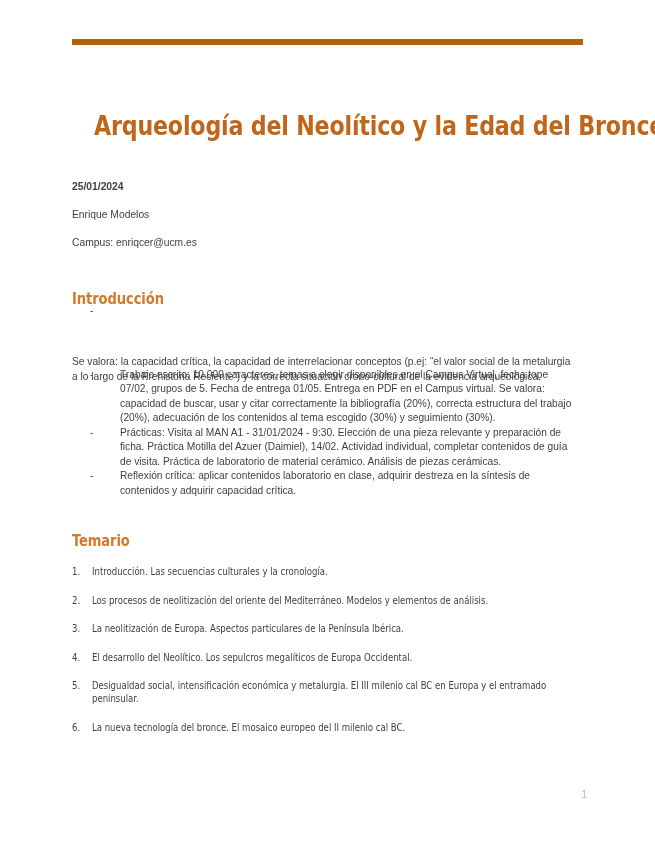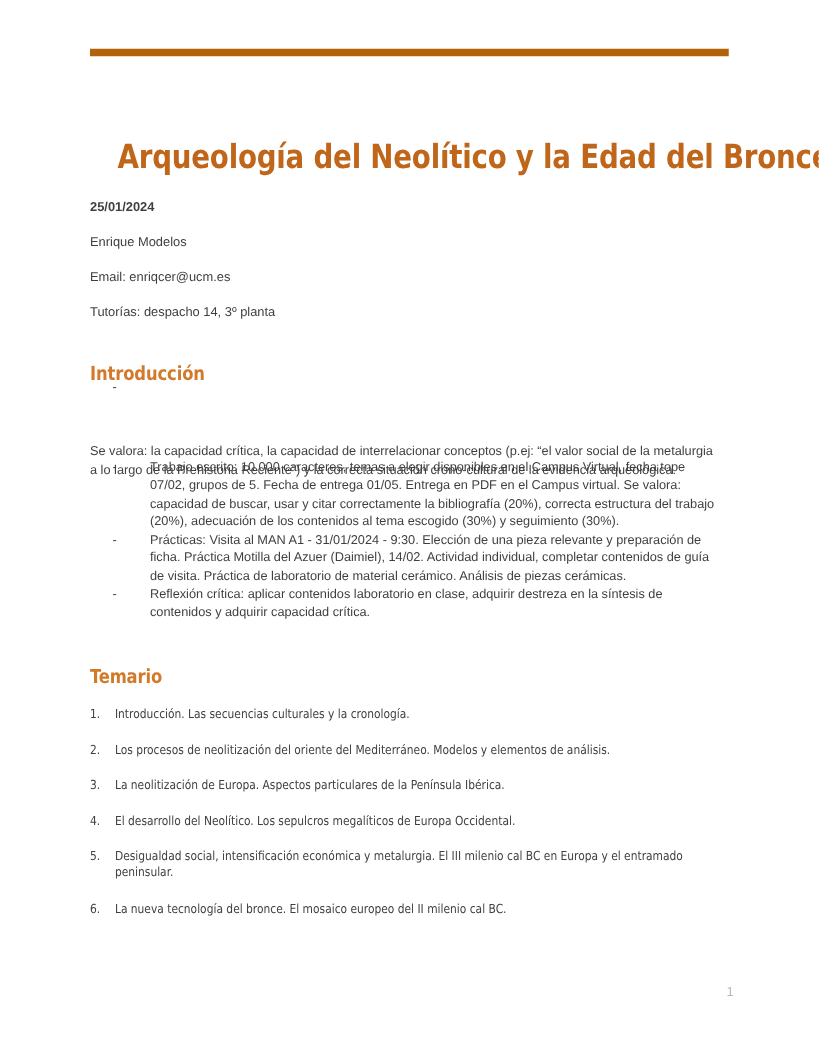--- a/index.html
+++ b/index.html
@@ -57,20 +57,21 @@
     width: 470px;
   }
   .meta-line {
     font-size: 10.3px;
     line-height: 1.35;
     color: #3f3f3f;
     margin-bottom: 14px;
   }
   .meta-line.date {
     font-weight: bold;
+    margin-top: 20px;
   }
 
   
   .section-heading {
     position: absolute;
     left: 72px;
     font-family: "DejaVu Sans Condensed", "Liberation Sans Narrow", "Liberation Sans", sans-serif;
     font-size: 15.5px;
     font-weight: bold;
     color: #d2792a;
@@ -160,22 +161,21 @@
 
 <div class="page">
 
   <div class="top-rule"></div>
 
   <h1 class="doc-title">Arqueología del Neolítico y la Edad del Bronce</h1>
 
   <div class="meta">
     <div class="meta-line date">25/01/2024</div>
     <div class="meta-line">Enrique Modelos</div>
-    <div class="meta-line">Email: enriqcer@ucm.es</div>
-    <div class="meta-line">Tutorías: despacho 14, 3º planta</div>
+    <div class="meta-line">Campus: enriqcer@ucm.es</div>
   </div>
 
   <h2 class="section-heading" id="heading-intro">Introducción</h2>
 
   <ul class="dash-list" id="list-exam">
     <li class="dash-item">
       <span class="dash-marker">-</span>
     </li>
   </ul>
 

